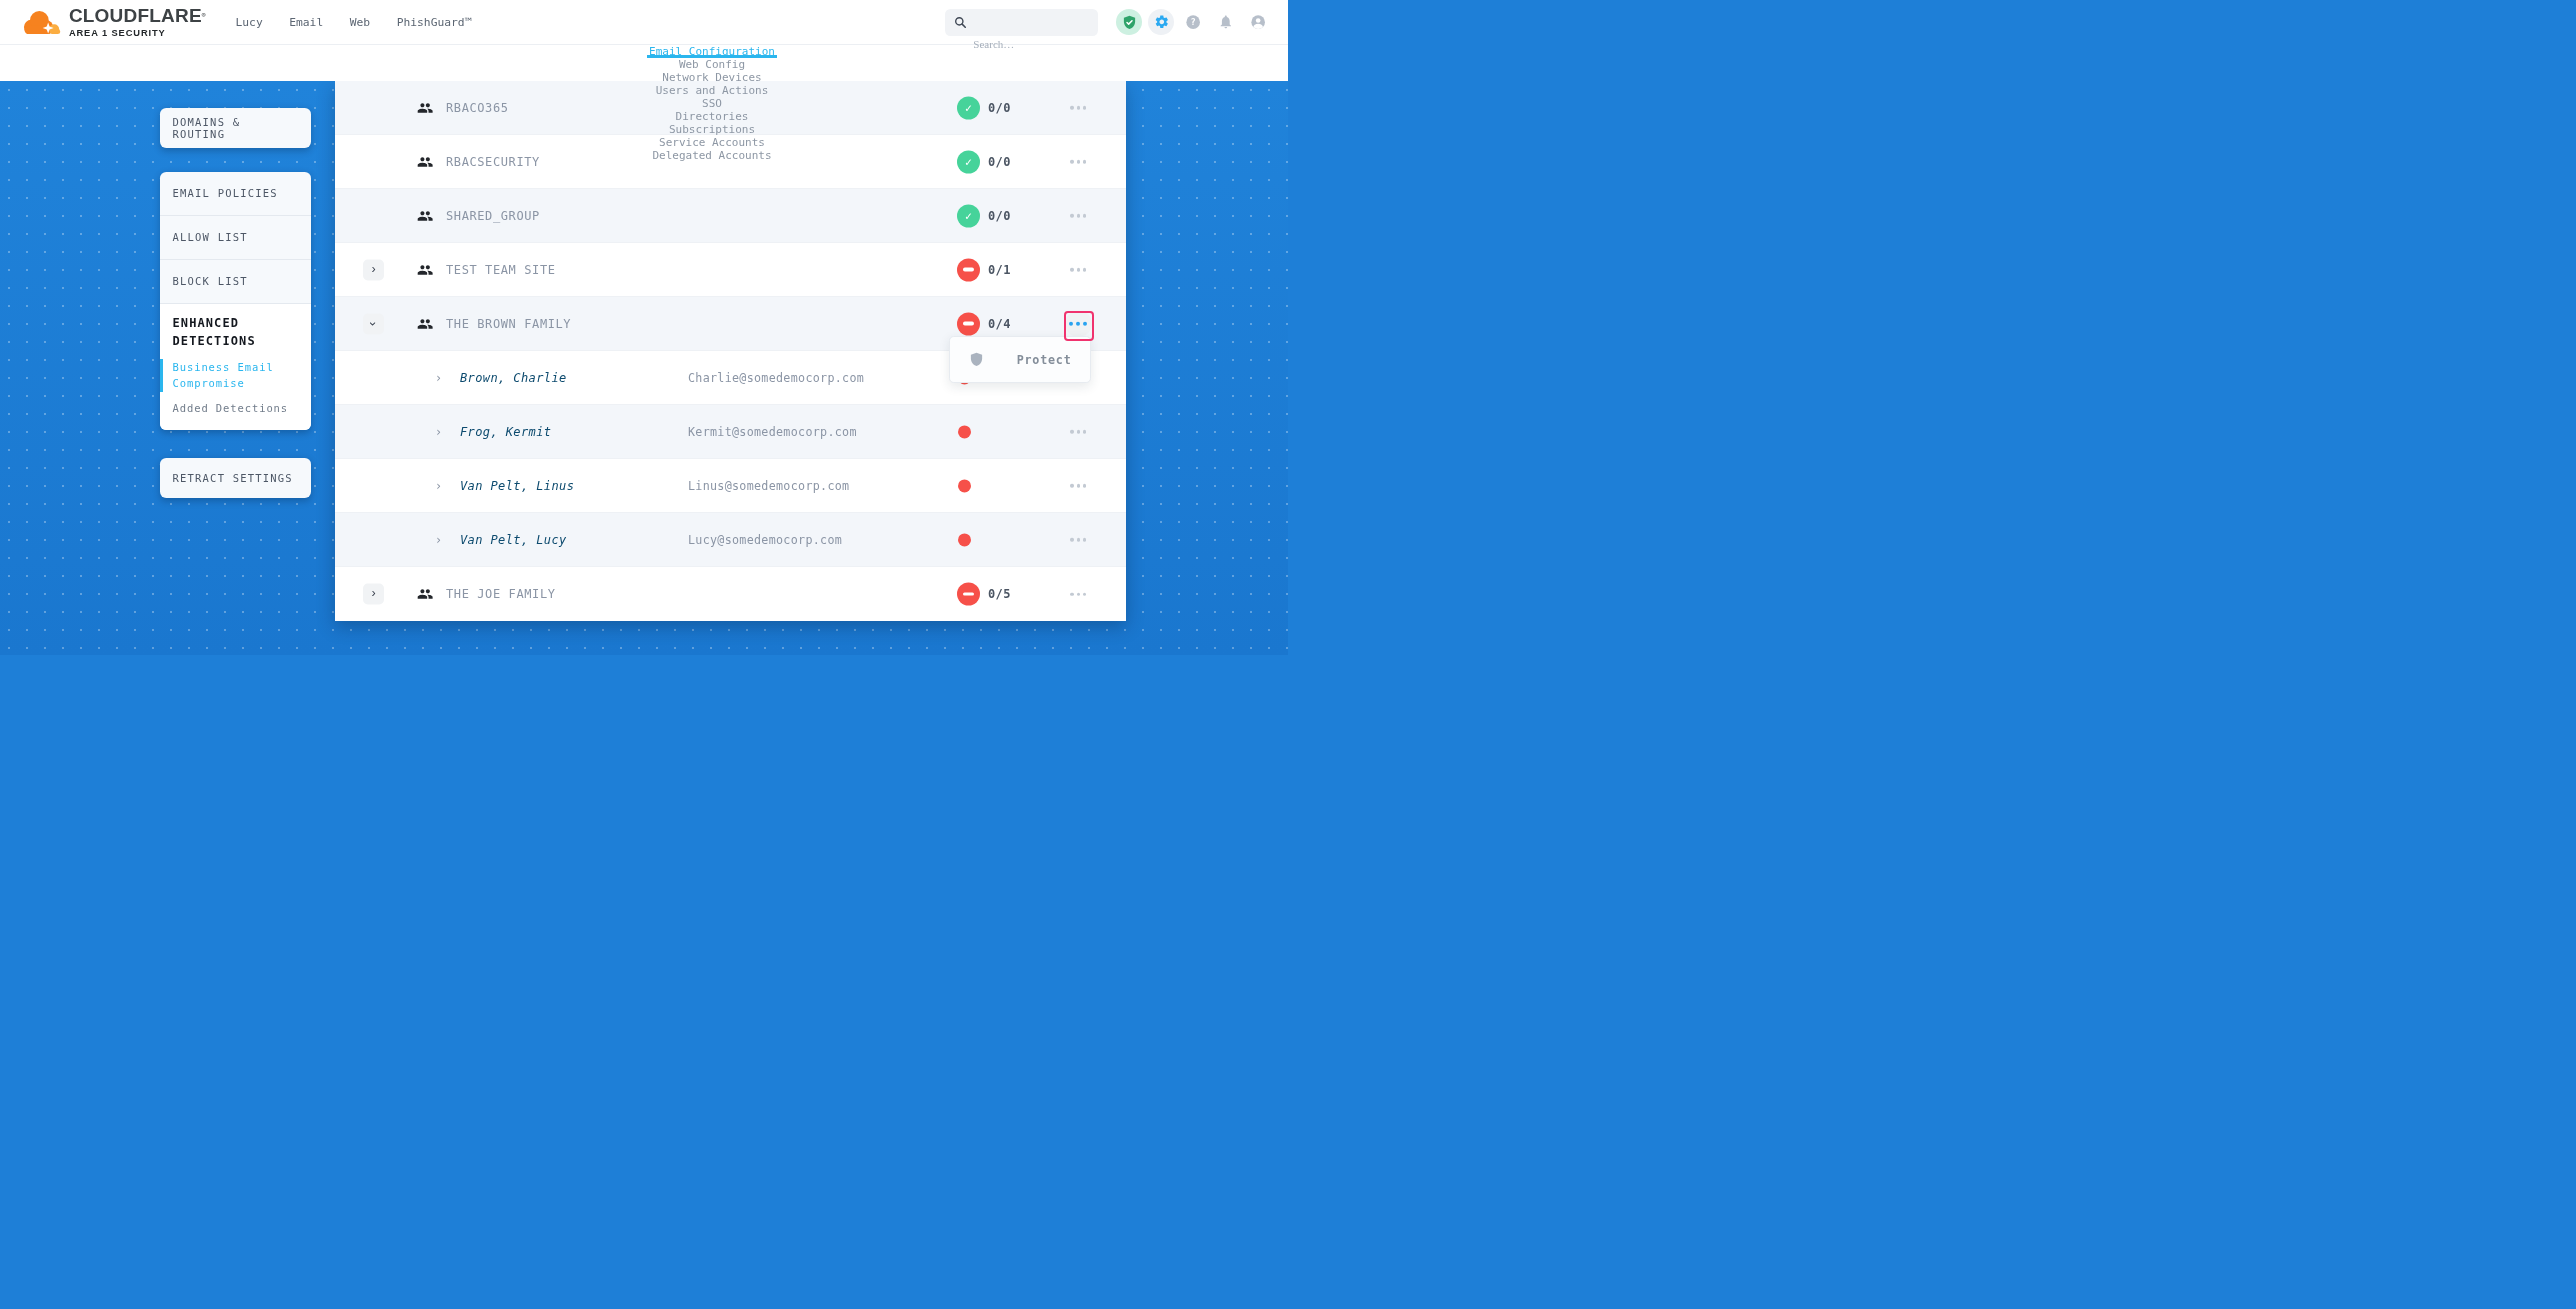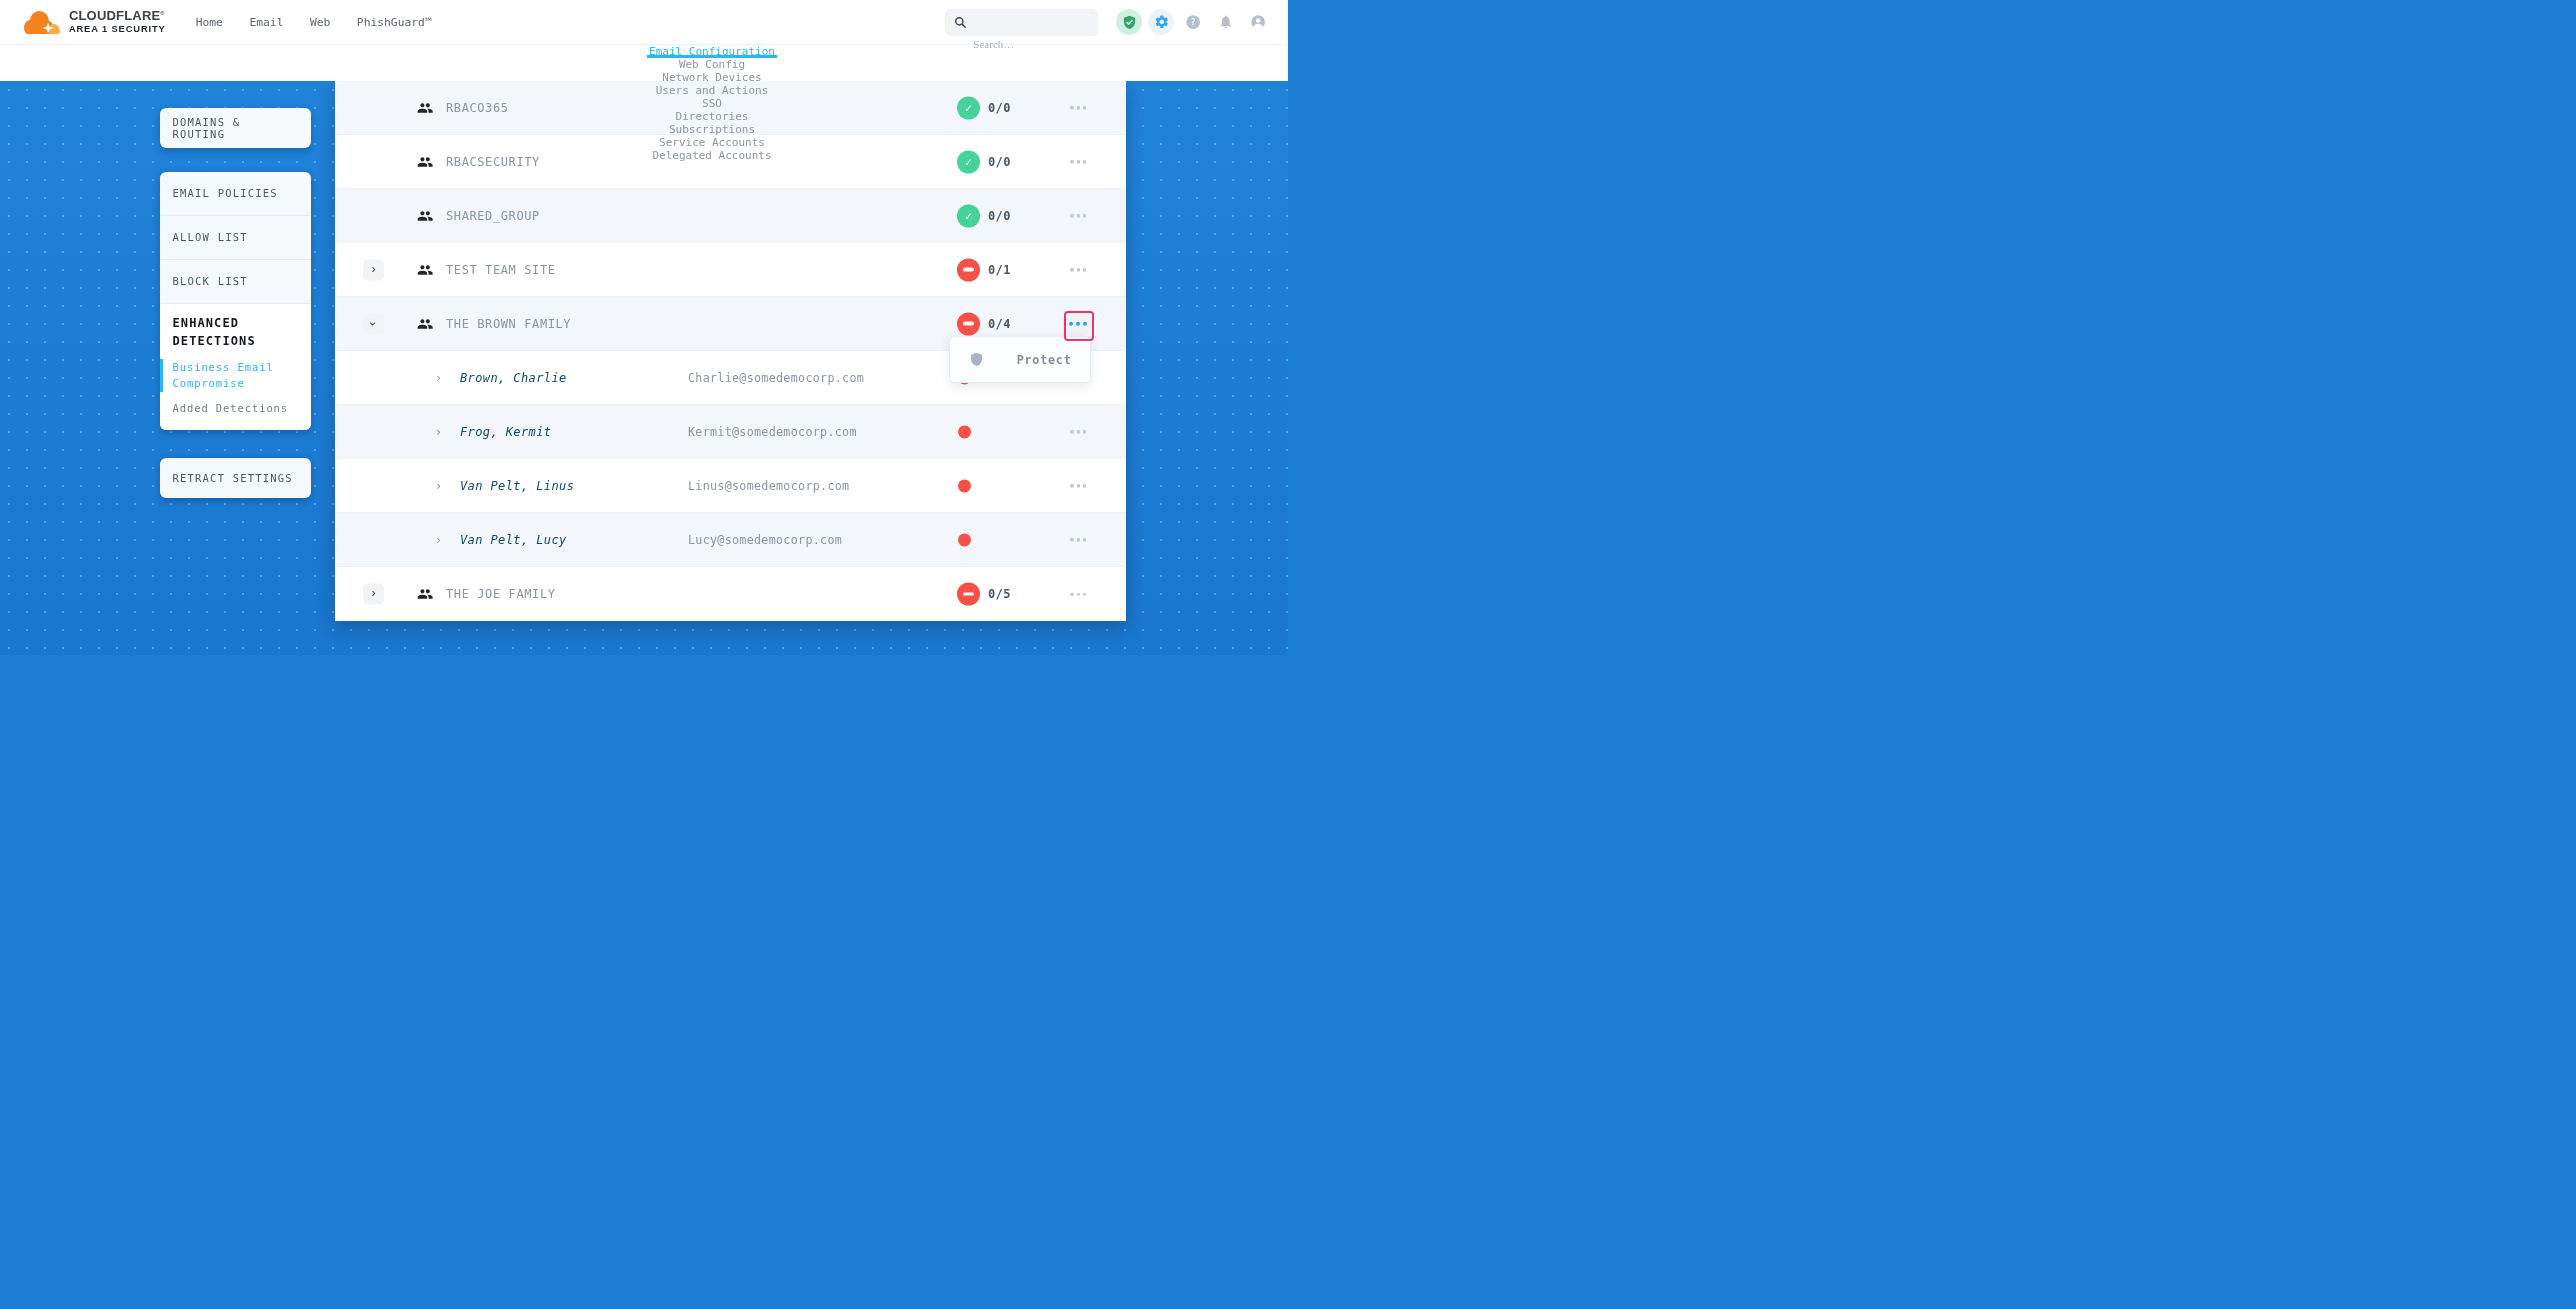--- a/index.html
+++ b/index.html
@@ -3,21 +3,21 @@
 <meta charset="utf-8">
 <style>
   * { margin:0; padding:0; box-sizing:border-box; }
   body { font-family:"DejaVu Sans Mono", monospace; background:#1e7fd7; }
   .page { position:relative; width:1288px; height:655px; overflow:hidden; background:#fff; }
 
   
   .header { position:relative; height:44px; background:#fff; display:flex; align-items:center; padding:0 17px 0 18.7px; z-index:5; }
   .logo { display:flex; align-items:center; gap:6.2px; cursor:pointer; }
   .logo-text { display:flex; flex-direction:column; line-height:1.1; }
-  .logo-brand { font-family:"Liberation Sans", sans-serif; font-weight:bold; font-size:13px; letter-spacing:0.2px; color:#3d4245; }
+  .logo-brand { font-family:"Liberation Sans", sans-serif; font-weight:bold; font-size:19px; letter-spacing:0.2px; color:#3d4245; }
   .logo-reg { font-size:6.2px; vertical-align:super; color:#3d4245; }
   .logo-sub { font-family:"Liberation Sans", sans-serif; font-weight:bold; font-size:9.3px; letter-spacing:0.9px; color:#23272a; margin-top:0.8px; }
   .topnav { display:flex; gap:26.5px; margin-left:30px; }
   .topnav a { font-size:11.3px; color:#5c6673; text-decoration:none; cursor:pointer; }
   .search { margin-left:auto; display:flex; align-items:center; gap:7px; width:153px; height:27px; background:#f1f3f6; border-radius:5.4px; padding:0 9.3px; cursor:text; }
   .search input { border:none; outline:none; background:transparent; width:109px; font-family:Liberation Serif, serif; font-size:11px; color:#3f4754;margin-top:44px; }
   .search input::placeholder { color:#a6afbb; }
   .hdr-icons { display:flex; align-items:center; gap:6.2px; margin-left:18.7px; }
   .icircle { width:26px; height:26px; border-radius:50%; display:flex; align-items:center; justify-content:center; cursor:pointer; }
   .icircle.mint { background:#cdf0e1; }
@@ -102,21 +102,21 @@
         </g>
         <path fill="#fff" d="M53 28 l2.6 7.4 7.4 2.6 -7.4 2.6 -2.6 7.4 -2.6-7.4 -7.4-2.6 7.4-2.6 z"></path>
       </svg>
       <div class="logo-text">
         <div><span class="logo-brand">CLOUDFLARE</span><span class="logo-reg">®</span></div>
         <div class="logo-sub">AREA 1 SECURITY</div>
       </div>
     </div>
 
     <nav class="topnav">
-      <a>Home</a>
+      <a>Lucy</a>
       <a>Email</a>
       <a>Web</a>
       <a>PhishGuard™</a>
     </nav>
 
     <div class="search">
       <svg width="12.5" height="12.5" viewBox="0 0 20 20">
         <circle cx="8.5" cy="8.5" r="5.8" fill="none" stroke="#3f4754" stroke-width="2.2"></circle>
         <line x1="13" y1="13" x2="18" y2="18" stroke="#3f4754" stroke-width="2.4" stroke-linecap="round"></line>
       </svg>

